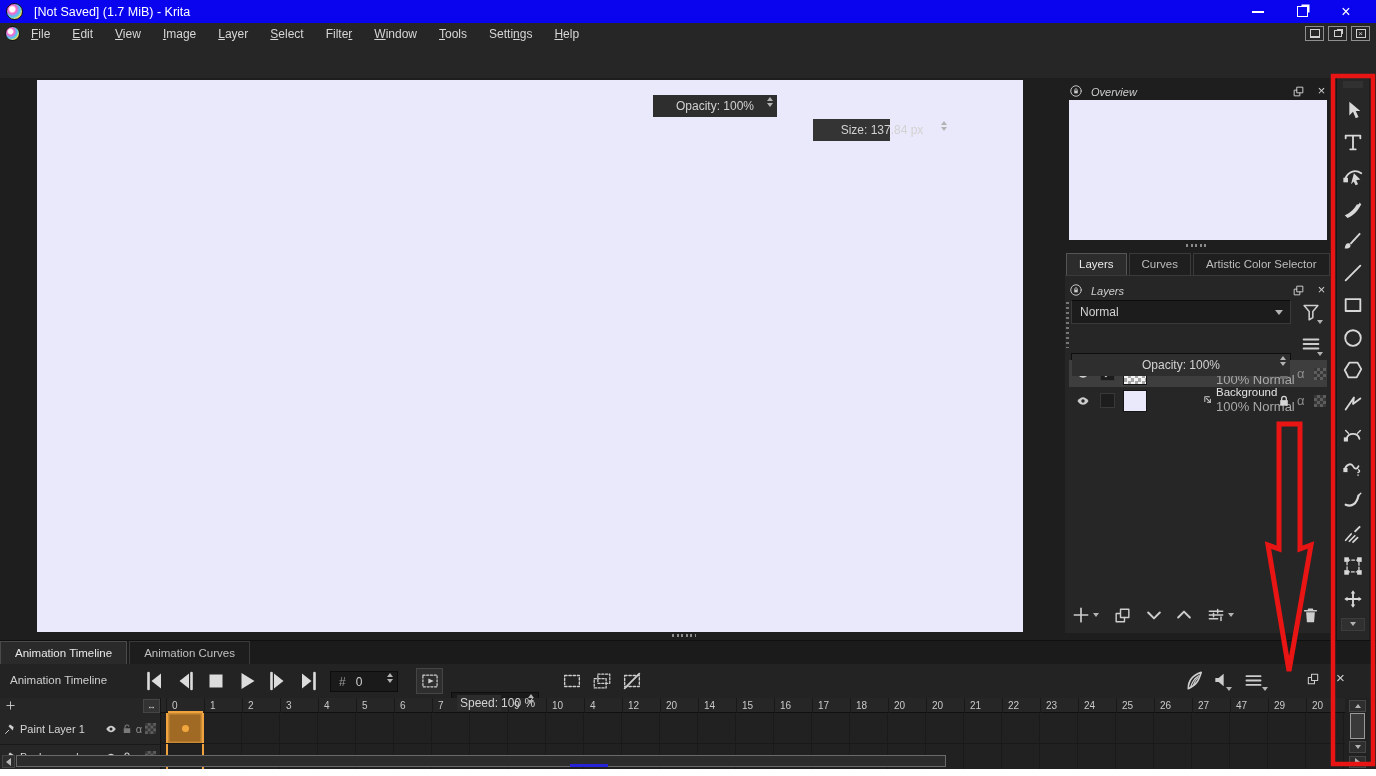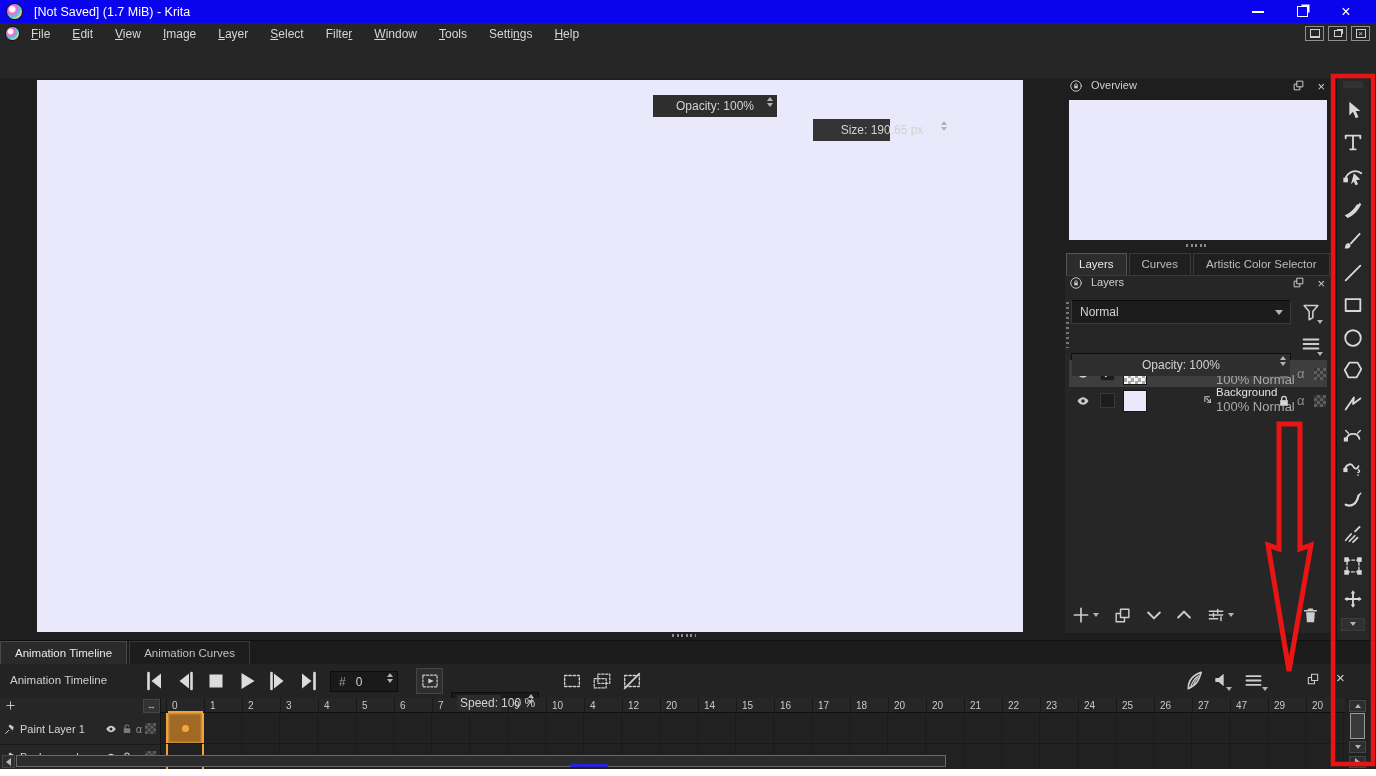--- a/index.html
+++ b/index.html
@@ -32,21 +32,21 @@
   .caret{width:0;height:0;border-left:4px solid transparent;border-right:4px solid transparent;border-top:5px solid #b3b3b3;display:inline-block;}
   .chk{background:conic-gradient(#f3f3f3 0 25%,#a8a8a8 0 50%,#f3f3f3 0 75%,#a8a8a8 0);}
   .chkdim{background:conic-gradient(#5d5d5d 0 25%,#373737 0 50%,#5d5d5d 0 75%,#373737 0);}
 
   
   .workspace{left:0;top:78px;width:1376px;height:562px;background:#1e1e1e;}
   .canvas{left:37px;top:80px;width:986px;height:552px;background:#e9e9fb;}
   .dots{height:3px;background:repeating-linear-gradient(90deg,#8a8a8a 0 2px,transparent 2px 4.5px);}
 
   
-  .dockhead{display:flex;align-items:flex-start;color:#cfcfcf;font-size:11px;}
+  .dockhead{display:flex;align-items:flex-end;color:#cfcfcf;font-size:11px;font-style:italic;}
   .dtab{height:22px;box-sizing:border-box;display:flex;align-items:center;padding:0 12px;font-size:11.5px;border:1px solid #3a3a3a;border-bottom:none;background:#1f1f1f;color:#bdbdbd;}
   .dtab.active{background:#2c2c2c;color:#e8e8e8;border-color:#555;}
   .lname{font-size:11.5px;color:#e2e2e2;line-height:1.15;}
   .linfo{font-size:13px;color:#a9a9a9;line-height:1.15;}
 
   
   .toolbox{left:1336px;top:78px;width:32px;height:562px;background:#272727;border-left:1px solid #181818;display:flex;flex-direction:column;align-items:center;}
   .tool{width:22px;height:22px;margin-top:10.6px;color:#d8d8d8;}
 
   
@@ -186,21 +186,21 @@
       <span class="fill" style="width:100%;background:#2e2e2e"></span>
       <span>Opacity: 100%</span>
       <span class="spin" style="position:absolute;right:1px;top:2px">
           <i class="tu"></i>
           <i class="td"></i>
         </span>
     </span>
     <span class="abs caret" style="left:790px;top:59px"></span>
     <span class="abs spinsl" style="left:812px;top:50px;width:140px">
       <span class="fill" style="width:56%"></span>
-      <span>Size: 190.65 px</span>
+      <span>Size: 137.84 px</span>
       <span class="spin" style="position:absolute;right:1px;top:2px">
           <i class="tu"></i>
           <i class="td"></i>
         </span>
     </span>
     <span class="abs icn" style="left:975px;top:48px;width:26px;height:26px">
         <svg viewBox="0 0 24 24" fill="none" stroke="currentColor" stroke-linecap="round" stroke-linejoin="round" stroke-width="1.6">
           <path d="M9.5 5v14L2.5 12z" fill="currentColor" stroke="none"></path>
           <path d="M12 3.5v17" stroke-width="1.2" stroke-dasharray="2.5 2"></path>
           <path d="M14.5 5v14l7-7z" stroke-width="1.3"></path>

